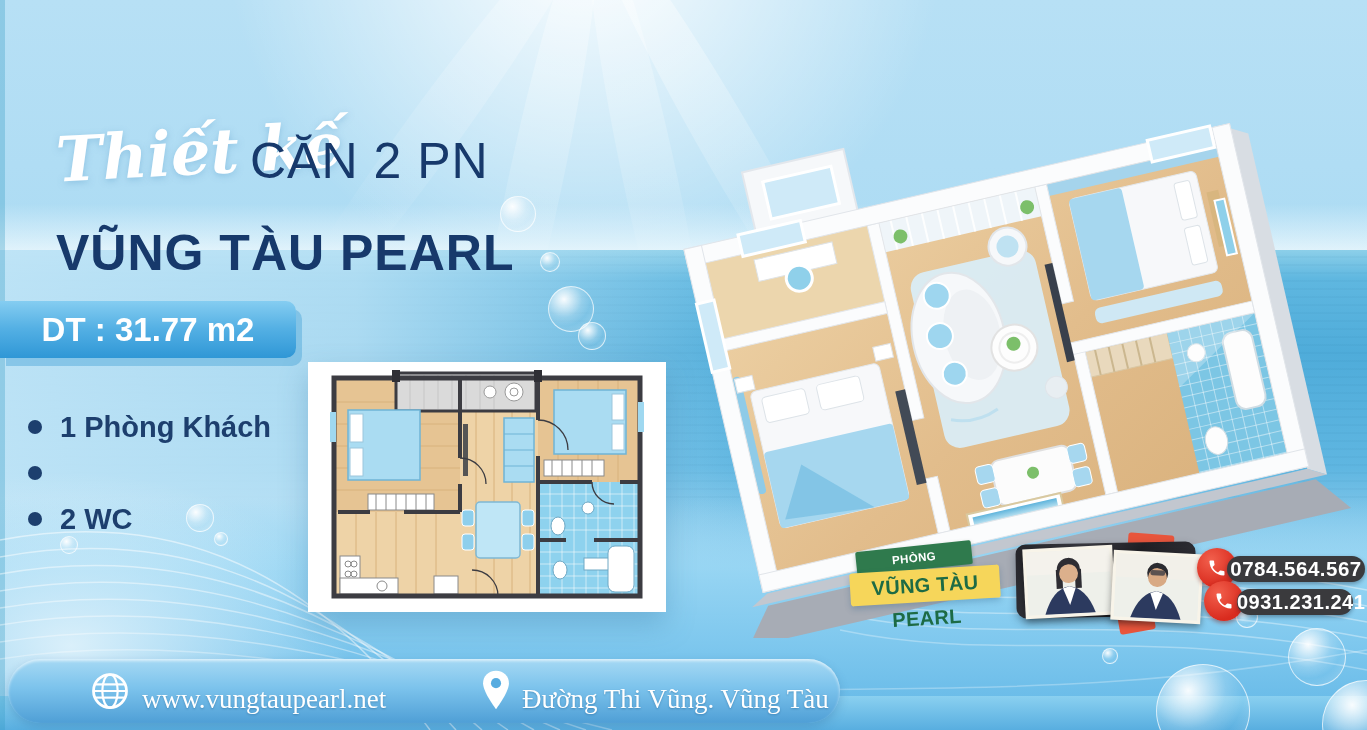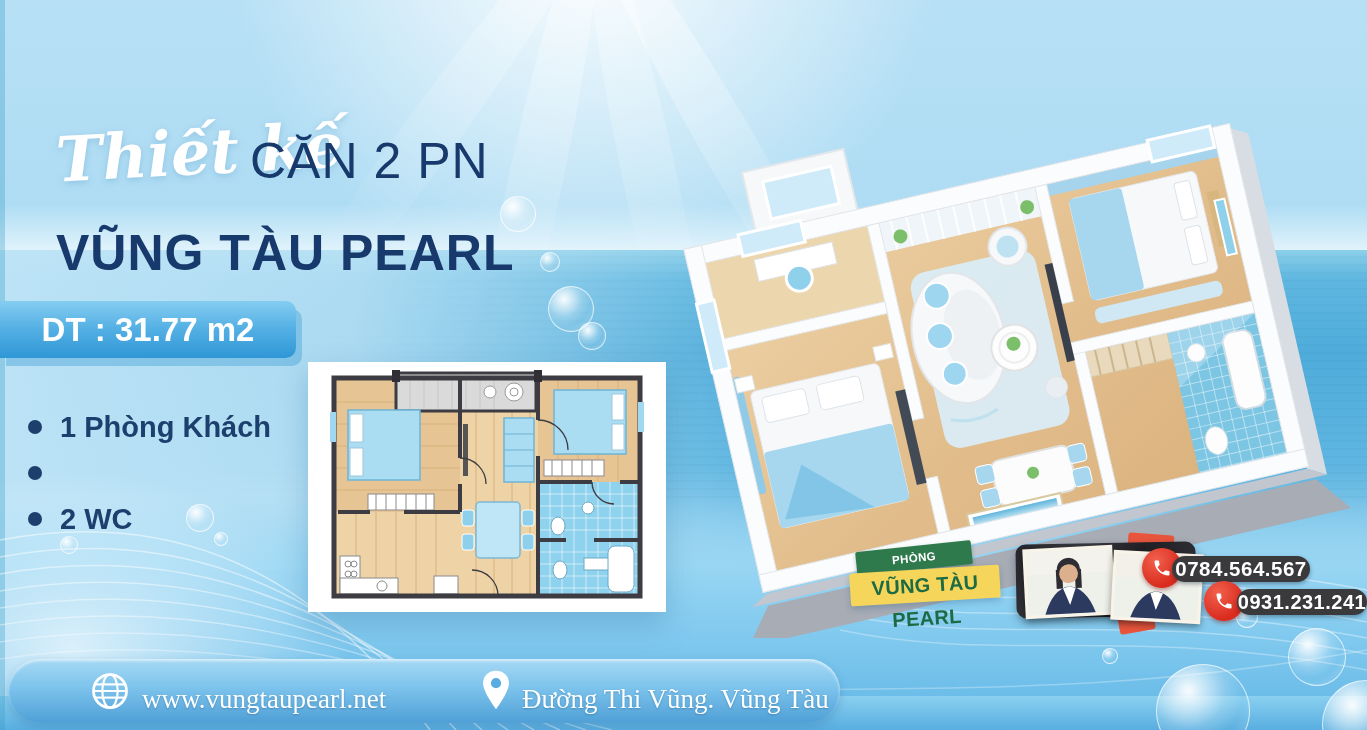--- a/index.html
+++ b/index.html
@@ -62,26 +62,26 @@
   .tab-top{left:1128px;top:534px;width:46px;height:16px;transform:rotate(4deg);}
   .tab-bottom{left:1118px;top:606px;width:36px;height:26px;transform:rotate(-10deg);}
   .photo-backdrop{left:1016px;top:543px;width:180px;height:74px;border-radius:10px;transform:rotate(-1deg);
     background:linear-gradient(115deg,#26262b 0%,#3a3a41 35%,#1f1f24 60%,#34343b 100%);
     box-shadow:0 4px 8px rgba(20,40,60,.35);}
   .photo-frame{background:#f8f4e9;padding:3px;box-shadow:0 3px 7px rgba(0,0,0,.4);}
   .frame-left{left:1024px;top:547px;width:84px;height:64px;transform:rotate(-3deg);}
   .frame-right{left:1112px;top:552px;width:84px;height:64px;transform:rotate(3deg);}
   .photo-frame svg{display:block;width:100%;height:100%;}
   .phone-group{width:170px;height:40px;}
-  .pg1{left:1142px;top:548px;}
+  .pg1{left:1197px;top:548px;}
   .pg2{left:1204px;top:581px;}
   .phone-pill{position:absolute;top:8px;height:26px;border-radius:13px;background:#3a3a3d;
     color:#fff;font-weight:700;text-align:center;box-shadow:0 2px 4px rgba(20,40,60,.4);}
   .pg1 .phone-pill{left:30px;width:138px;font-size:20.5px;line-height:26px;letter-spacing:.5px;}
-  .pg2 .phone-pill{left:33px;width:130px;font-size:20px;line-height:26px;letter-spacing:.5px;}
+  .pg2 .phone-pill{left:33px;width:116px;font-size:20px;line-height:26px;letter-spacing:.5px;}
   .phone-badge{position:absolute;left:0;top:0;width:40px;height:40px;border-radius:50%;
     background:radial-gradient(circle at 35% 30%,#f2604d,#d92b1e 70%);
     box-shadow:0 2px 4px rgba(120,20,10,.45);display:flex;align-items:center;justify-content:center;}
   
   .footer-bar{left:8px;top:659px;width:832px;height:64px;border-radius:32px;
     background:linear-gradient(180deg,#a6d9f4 0%,#7cc3ec 45%,#4f9fd6 100%);
     box-shadow:inset 0 2px 3px rgba(255,255,255,.6),0 4px 10px rgba(50,110,160,.3);}
   .footer-bar .ftxt{position:absolute;top:8px;height:64px;line-height:64px;color:#fff;
     font-family:"Liberation Serif",serif;font-size:27px;text-shadow:0 1px 2px rgba(25,85,130,.4);white-space:nowrap;}
   .site{left:134px;}

